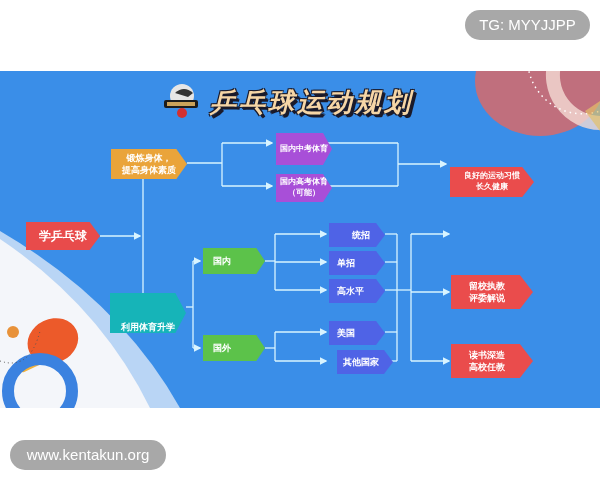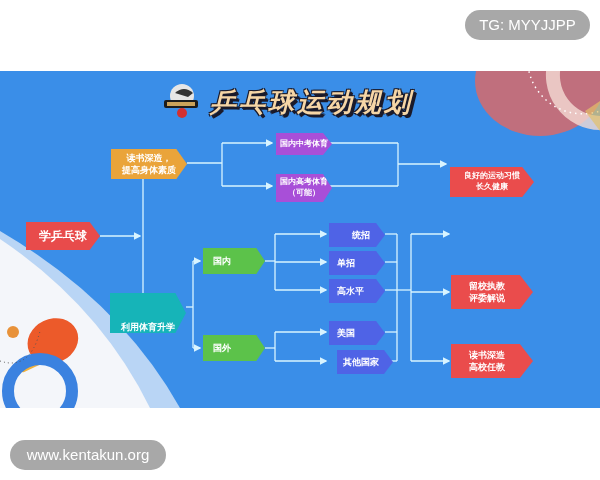--- a/index.html
+++ b/index.html
@@ -104,26 +104,26 @@
       <line x1="411" y1="290" x2="449" y2="290" marker-end="url(#ar)"></line>
     </g>
   </svg>
 
   <div class="node" style="left:26px;top:151px;width:74px;height:28px;font-size:12px;background:#e84b4b;clip-path:polygon(0 0,86% 0,100% 50%,86% 100%,0 100%);border-right:0;">
     <span>学乒乓球</span>
   </div>
 
   <div class="node" style="left:111px;top:78px;width:76px;height:30px;background:#eaa43a;clip-path:polygon(0 0,86% 0,100% 50%,86% 100%,0 100%);">
     <div>
-      <span>读书深造，</span>
+      <span>锻炼身体，</span>
       <span>提高身体素质</span>
     </div>
   </div>
 
-  <div class="node" style="left:276px;top:62px;width:56px;height:22px;font-size:8px;background:#a84fd8;clip-path:polygon(0 0,84% 0,100% 50%,84% 100%,0 100%);">
+  <div class="node" style="left:276px;top:62px;width:56px;height:32px;font-size:8px;background:#a84fd8;clip-path:polygon(0 0,84% 0,100% 50%,84% 100%,0 100%);">
     <span>国内中考体育</span>
   </div>
 
   <div class="node" style="left:276px;top:103px;width:56px;height:28px;font-size:8px;background:#a84fd8;clip-path:polygon(0 0,84% 0,100% 50%,84% 100%,0 100%);">
     <div>
       <span>国内高考体育</span>
       <span>（可能）</span>
     </div>
   </div>
 

